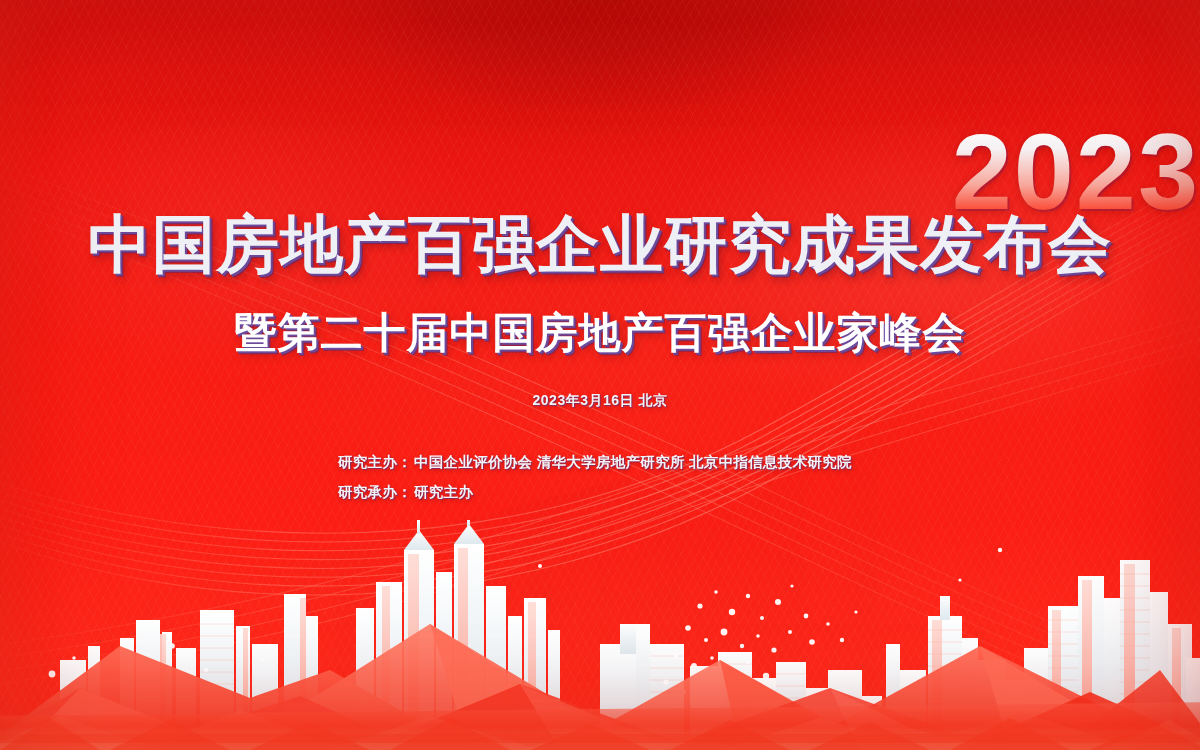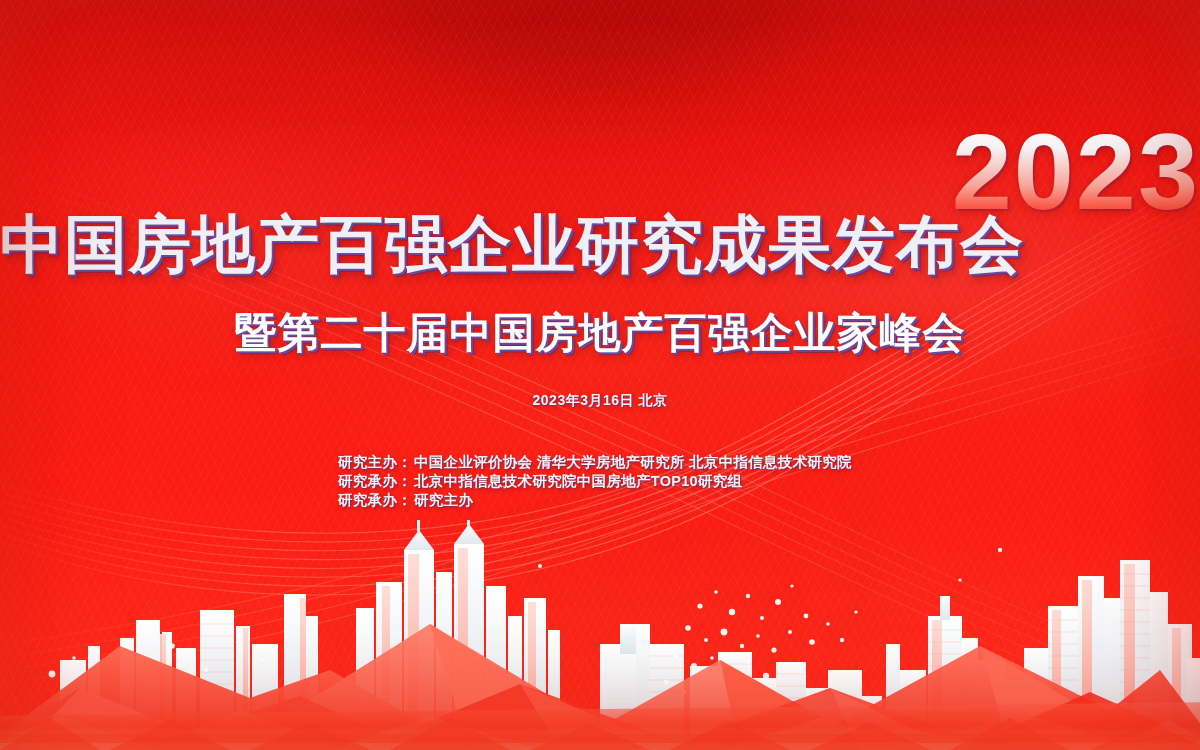--- a/index.html
+++ b/index.html
@@ -67,21 +67,21 @@
     line-height:1;
     background:linear-gradient(to bottom,#ffffff 0%,#f6f2f4 28%,#f7a89c 62%,#fb4b36 86%,#fd2a18 100%);
     -webkit-background-clip:text;background-clip:text;
     color:transparent;-webkit-text-fill-color:transparent;
     filter:drop-shadow(2px 2px 0 rgba(120,30,90,.35)) drop-shadow(0 2px 5px rgba(120,0,0,.30));
     margin-left:24px;
   }
 
   #title{
     position:absolute;left:0;right:0;top:206px;
-    text-align:left;
+    text-align:center;
     font-size:63px;
     font-weight:bold;
     letter-spacing:1px;
     line-height:1.22;
     white-space:nowrap;
     color:#eef0f5;
     text-shadow:
        2px 2px 0 #6b4a9c,
        3px 3px 0 rgba(70,40,120,.55),
        4px 5px 9px rgba(110,10,30,.45);
@@ -107,21 +107,21 @@
     text-align:center;
     font-size:14px;
     font-weight:bold;
     letter-spacing:.5px;
     color:#f2f3f7;
     text-shadow:1px 1px 0 rgba(90,50,130,.65), 1px 2px 5px rgba(120,10,30,.40);
   }
 
   #credits{
     position:absolute;left:338px;top:453px;
-    display:flex;flex-direction:column;
+    display:flex;flex-direction:column;gap:11px;
   }
   .credit-line{
     font-size:14.5px;
     font-weight:bold;
     letter-spacing:.3px;
     color:#f3f4f8;
     white-space:nowrap;
     text-shadow:1px 1px 0 rgba(90,50,130,.6), 1px 2px 4px rgba(120,10,30,.45);
   }
   .credit-label{margin-right:2px;}
@@ -422,23 +422,20 @@
 
     <div id="subtitle">暨第二十届中国房地产百强企业家峰会</div>
 
     <div id="datetime">2023年3月16日  北京</div>
 
     <div id="credits">
       <div class="credit-line">
         <span class="credit-label">研究主办：</span><span class="credit-value">中国企业评价协会  清华大学房地产研究所  北京中指信息技术研究院</span>
       </div>
       <div class="credit-line">
-        <span class="credit-label">研究承办：</span><span class="credit-value">北京中指信息技术研究院中国房地产TOP10研究组</span>
-      </div>
-      <div class="credit-line">
         <span class="credit-label">研究承办：</span><span class="credit-value">研究主办</span>
       </div>
     </div>
 
   </div>
 
   <div class="layer" id="bg-edge"></div>
 </div>
 
 </body></html>

